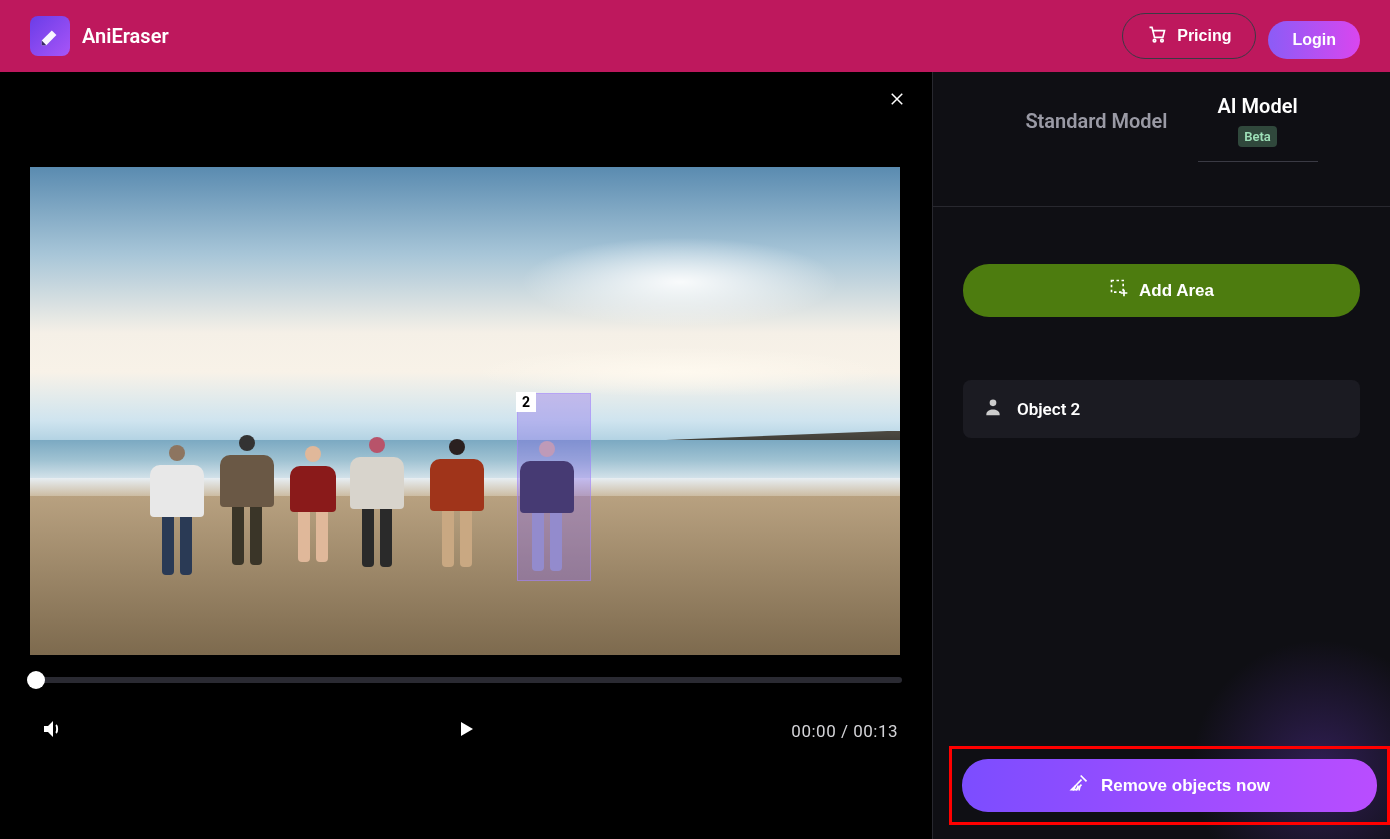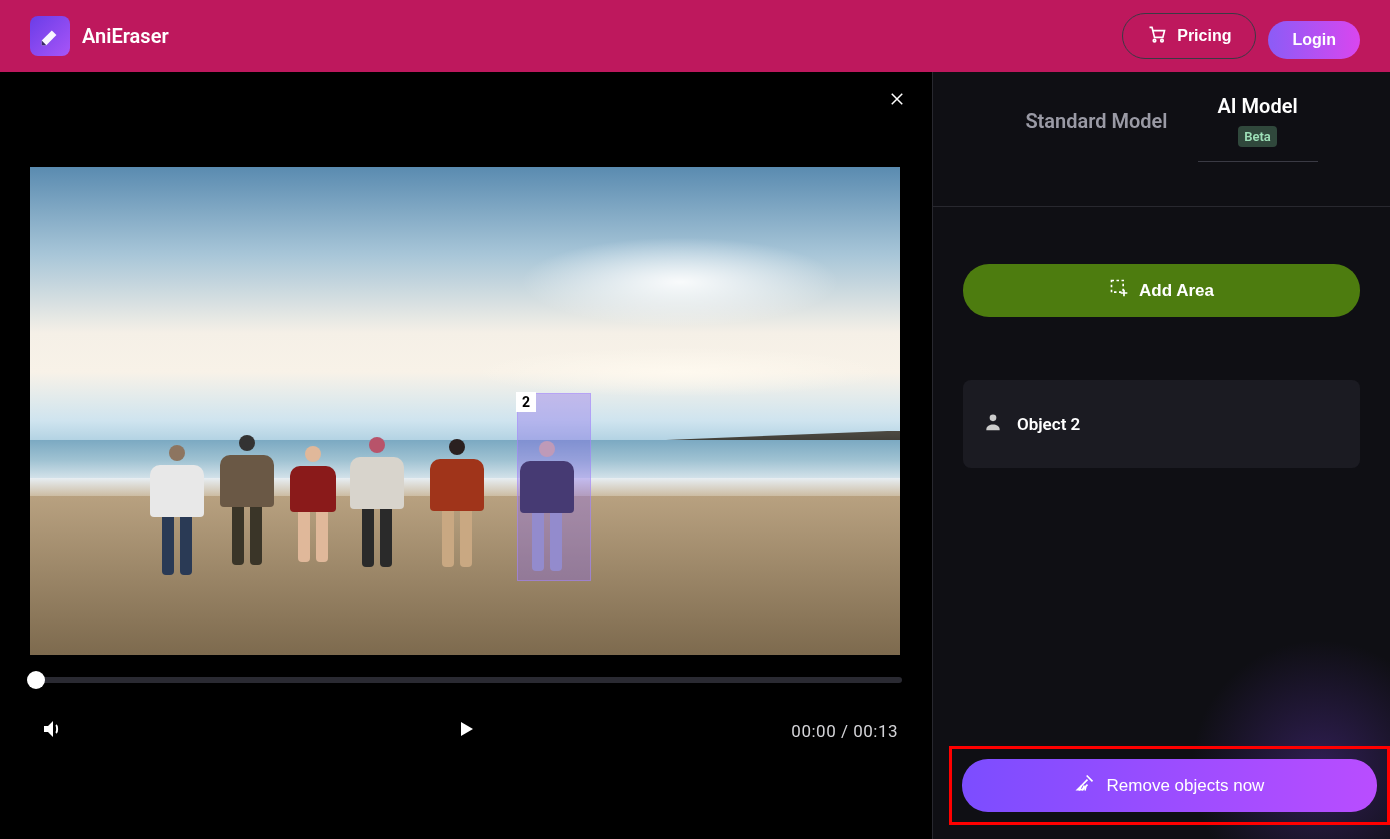--- a/index.html
+++ b/index.html
@@ -299,21 +299,21 @@
     cursor: pointer;
     display: flex;
     align-items: center;
     justify-content: center;
     gap: 10px;
   }
   .object-item {
     margin-top: 32px;
     background: #1b1b22;
     border-radius: 8px;
-    padding: 32px 20px;
+    padding: 17px 20px;
     display: flex;
     align-items: center;
     gap: 14px;
     font-size: 17px;
     font-weight: 600;
     cursor: pointer;
   }
   .cta-wrap {
     position: absolute;
     left: 16px;
@@ -322,21 +322,21 @@
     border: 3px solid #ff0000;
     padding: 10px 10px;
   }
   .cta-btn {
     width: 100%;
     background: linear-gradient(90deg, #7c4dff 0%, #b94dff 100%);
     border: none;
     border-radius: 26px;
     color: #ffffff;
     font-size: 17px;
-    font-weight: 400;
+    font-weight: 700;
     padding: 14px;
     cursor: pointer;
     display: flex;
     align-items: center;
     justify-content: center;
     gap: 12px;
   }
   .bg-glow {
     position: absolute;
     right: -60px;

